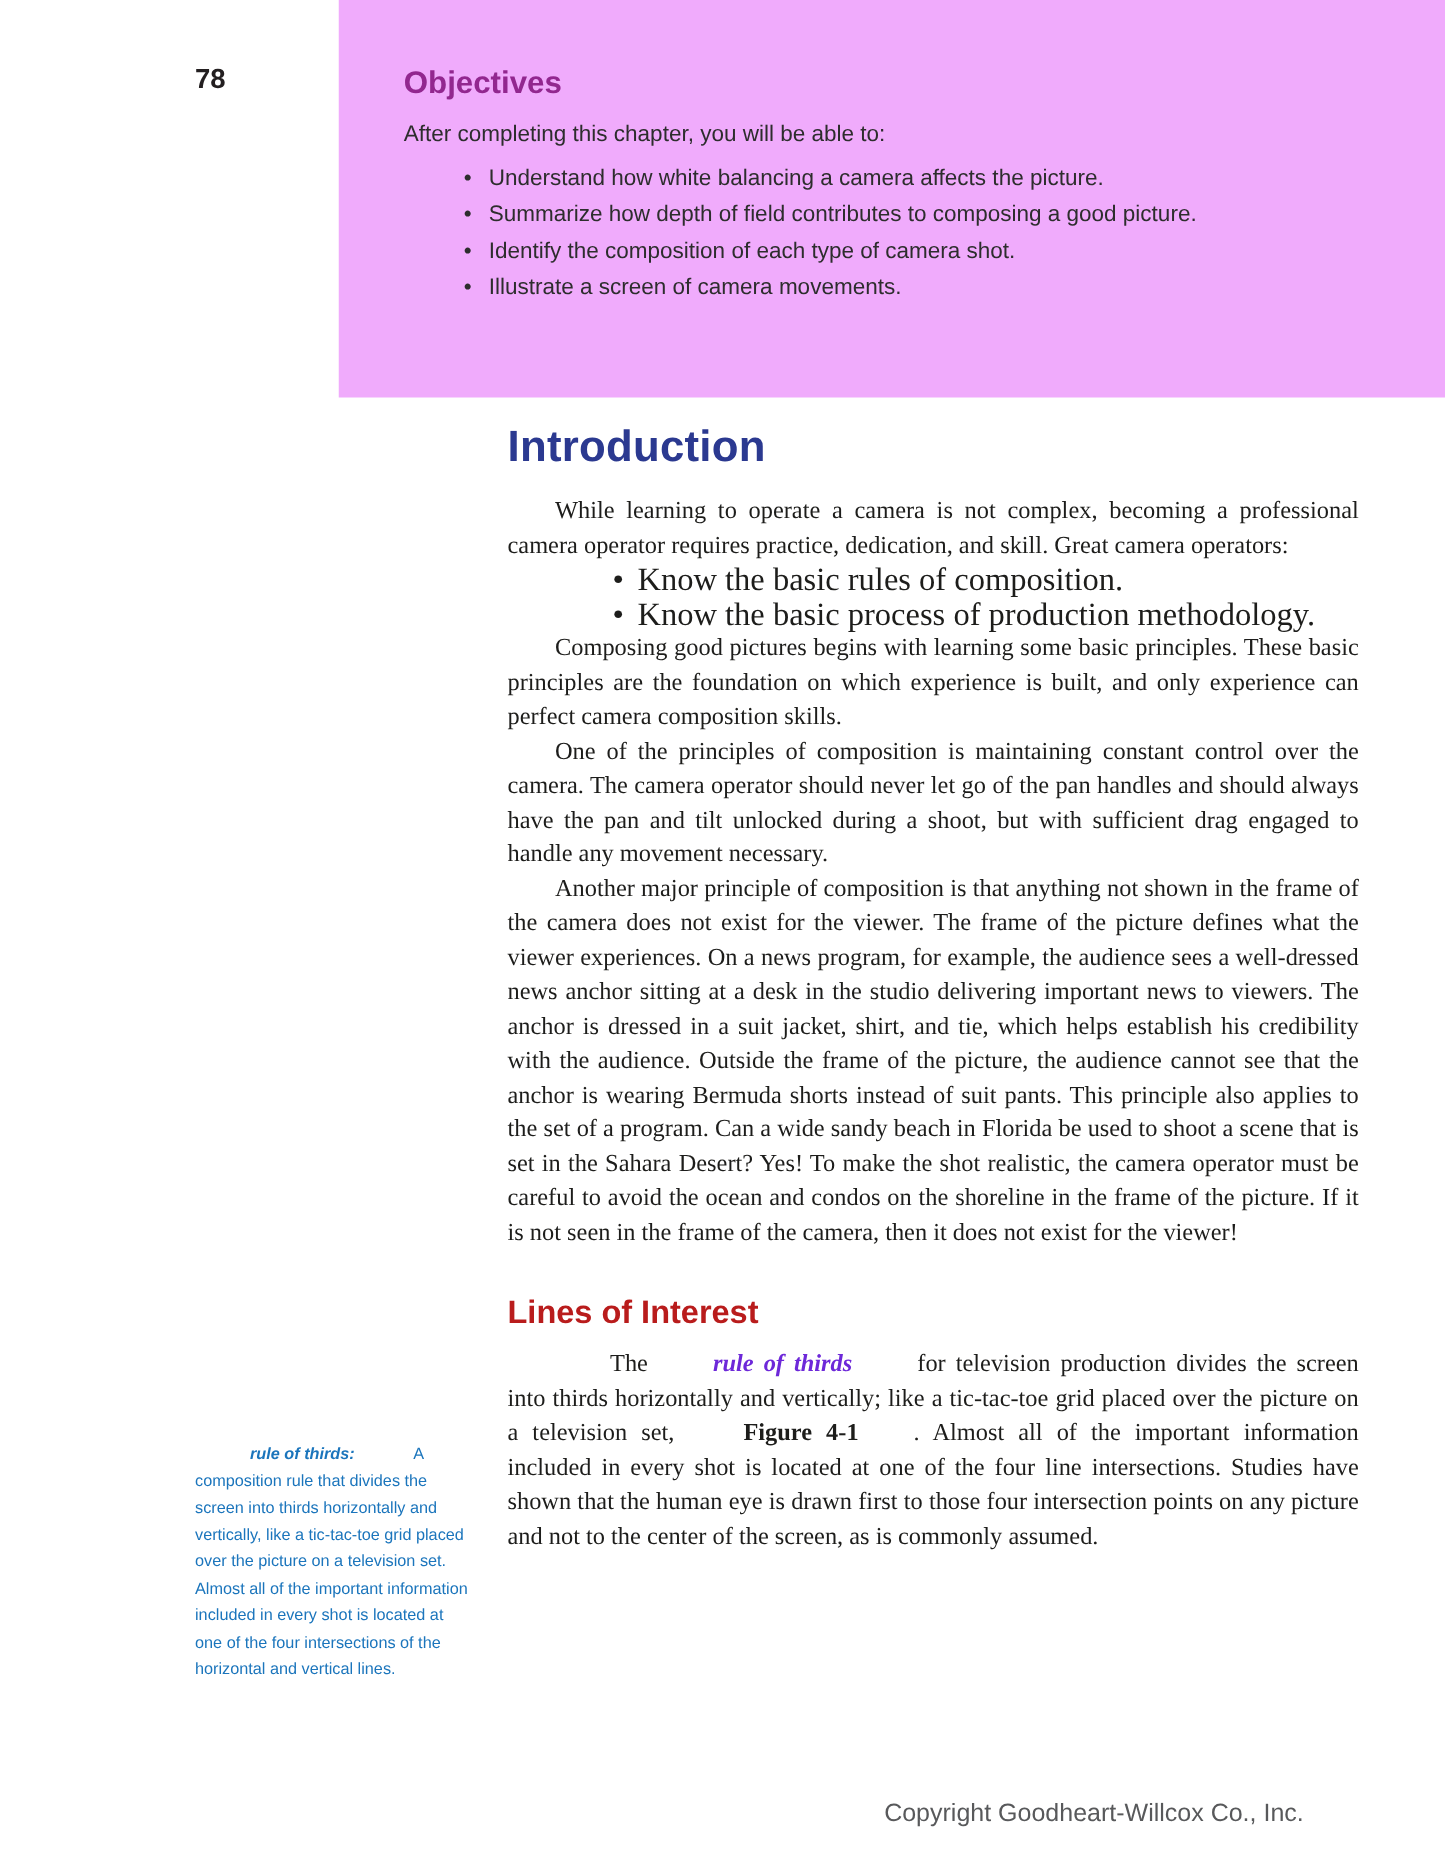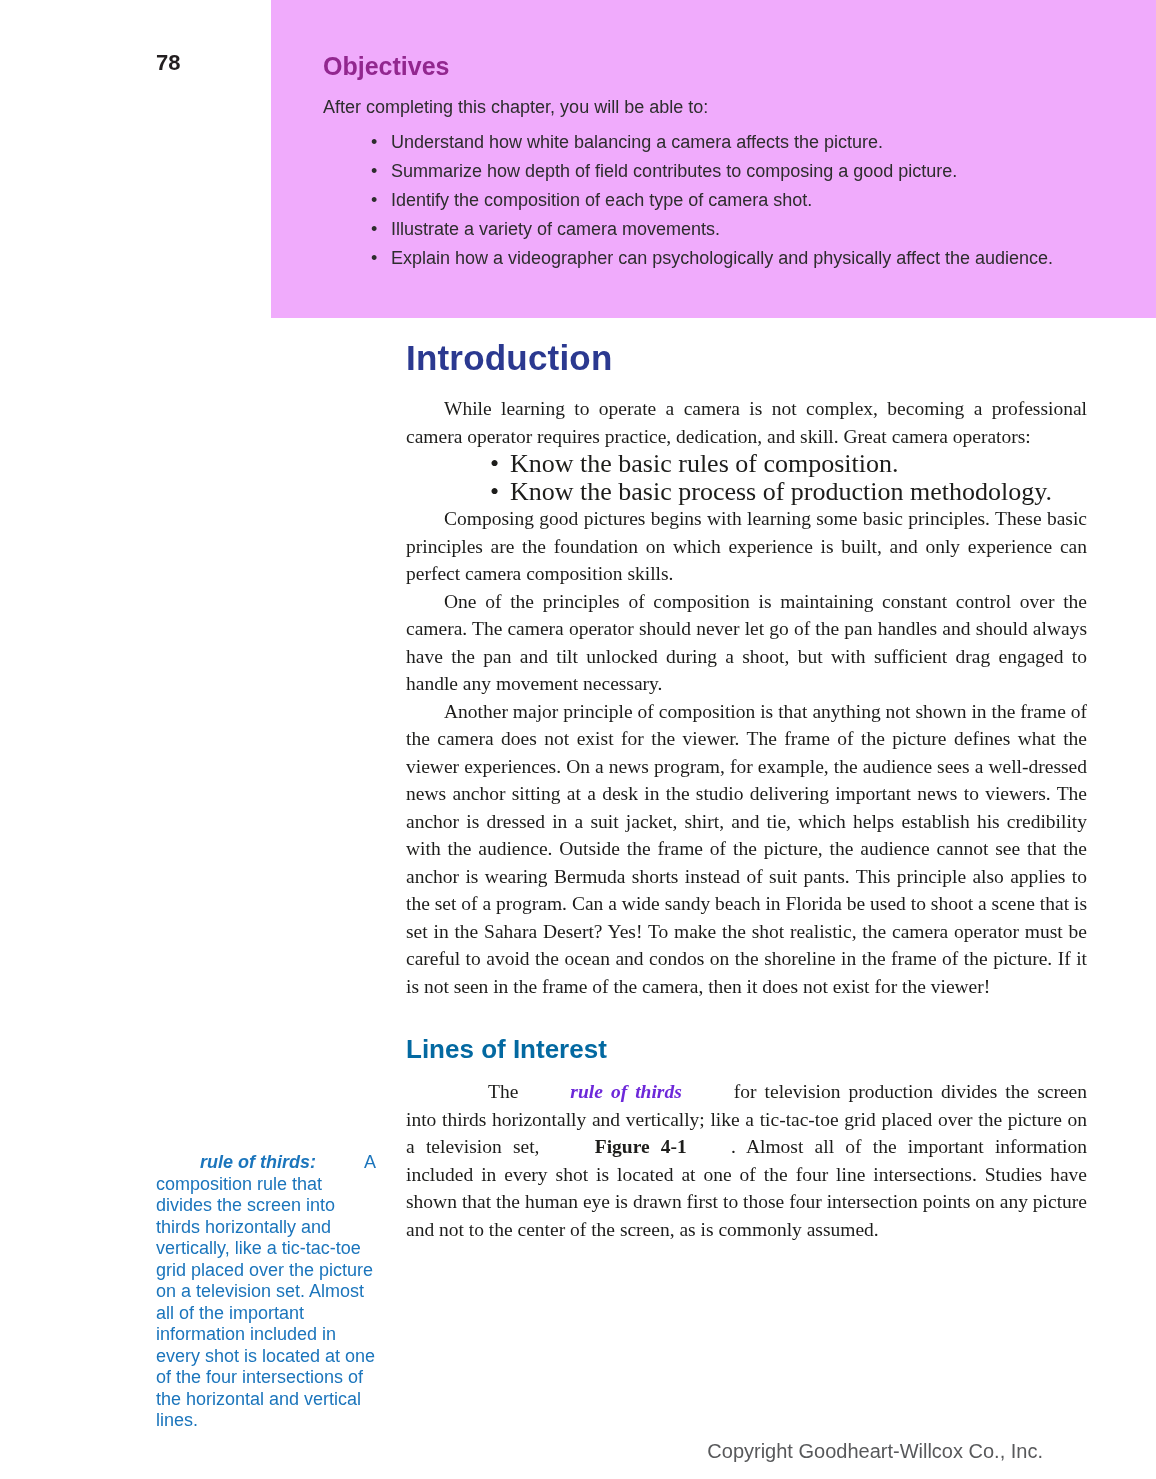--- a/index.html
+++ b/index.html
@@ -79,21 +79,21 @@
     line-height: 1.15;
     color: #2b3990;
     letter-spacing: 0.2px;
   }
   .section-heading.composing { margin-top: 52px; }
   .sub-heading {
     margin: 34px 0 13px 0;
     font-family: "Liberation Sans", sans-serif;
     font-weight: bold;
     font-size: 26px;
-    color: #0369a1;
+    color: #b91c1c;
   }
   p.body {
     margin: 0;
     font-size: 19.5px;
     line-height: 27.5px;
     text-align: justify;
     color: #1d1d1b;
   }
   p.indent { text-indent: 38px; }
   .body-list {
@@ -117,21 +117,21 @@
   }
   .figure-ref { font-weight: bold; }
 
   
   .margin-note {
     position: absolute;
     left: 68px;
     top: 1152px;
     width: 224px;
     font-family: "Liberation Sans", sans-serif;
-    font-size: 18px;
+    font-size: 13px;
     line-height: 21.5px;
     color: #1b75bc;
   }
   .margin-note .term {
     font-weight: bold;
     font-style: italic;
   }
 
   .copyright {
     position: absolute;
@@ -149,22 +149,21 @@
 
   <div class="page-number">78</div>
 
   <section class="objectives-box">
     <h2 class="objectives-title">Objectives</h2>
     <p class="objectives-intro">After completing this chapter, you will be able to:</p>
     <ul class="objectives-list">
       <li>Understand how white balancing a camera affects the picture.</li>
       <li>Summarize how depth of field contributes to composing a good picture.</li>
       <li>Identify the composition of each type of camera shot.</li>
-      <li>Illustrate a variety of camera movements.</li>
-      <li>Explain how a videographer can psychologically and physically affect the audience.</li>
+      <li>Illustrate a screen of camera movements.</li>
     </ul>
   </section>
 
   <aside class="margin-note">
     <span class="term">rule of thirds:</span><span> A composition rule that divides the screen into thirds horizontally and vertically, like a tic-tac-toe grid placed over the picture on a television set. Almost all of the important information included in every shot is located at one of the four intersections of the horizontal and vertical lines.</span>
   </aside>
 
   <main class="main-col">
 
     <h1 class="section-heading">Introduction</h1>

